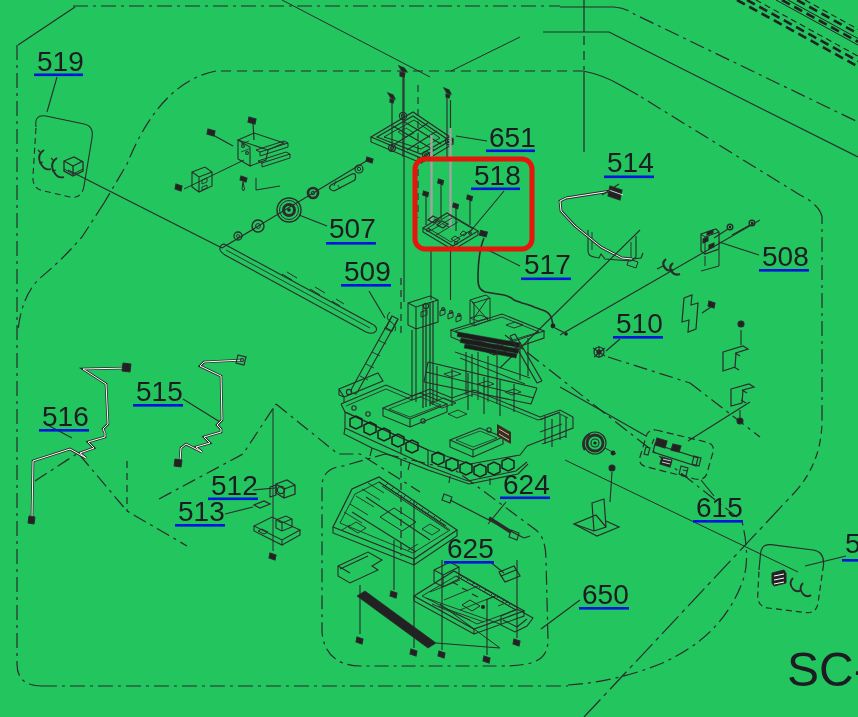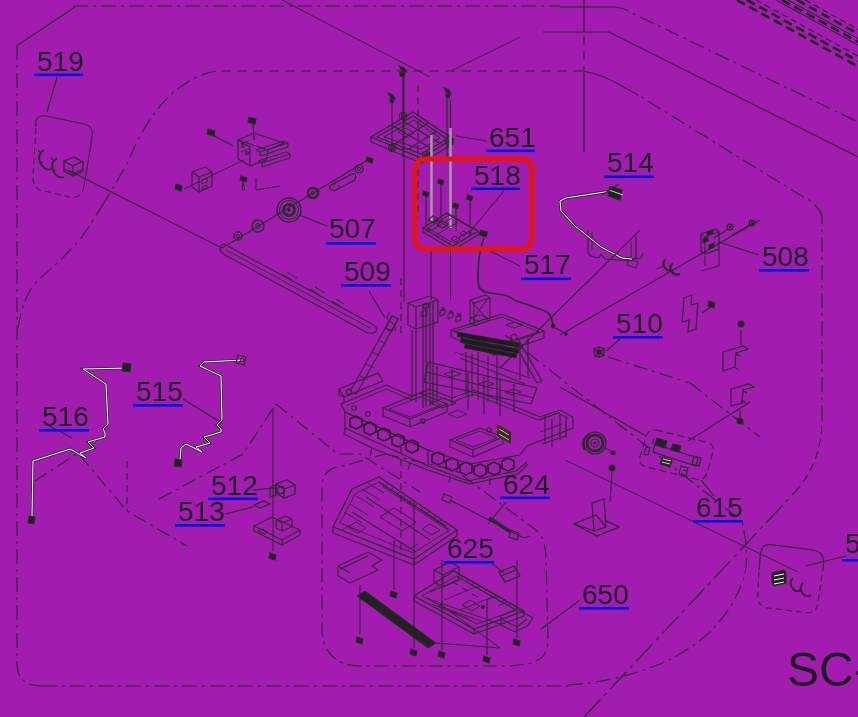--- a/index.html
+++ b/index.html
@@ -1,16 +1,16 @@
 <!DOCTYPE html>
 <html><head>
 <meta charset="utf-8">
 <style>
   html,body{margin:0;padding:0;background:#ffffff;}
-  #page{position:relative;width:858px;height:717px;overflow:hidden;background:#a21caf;
+  #page{position:relative;width:858px;height:717px;overflow:hidden;background:#22c55e;
         font-family:"Liberation Sans", sans-serif;}
   svg{position:absolute;left:0;top:0;}
   text{font-family:"Liberation Sans", sans-serif;fill:#1c1c22;}
   .lbl{font-size:28px;}
   .k{stroke:#2b2b2b;fill:none;stroke-width:1.1;}
 </style>
 </head>
 <body>
 <div id="page">
 <svg width="858" height="717" viewBox="0 0 858 717">

